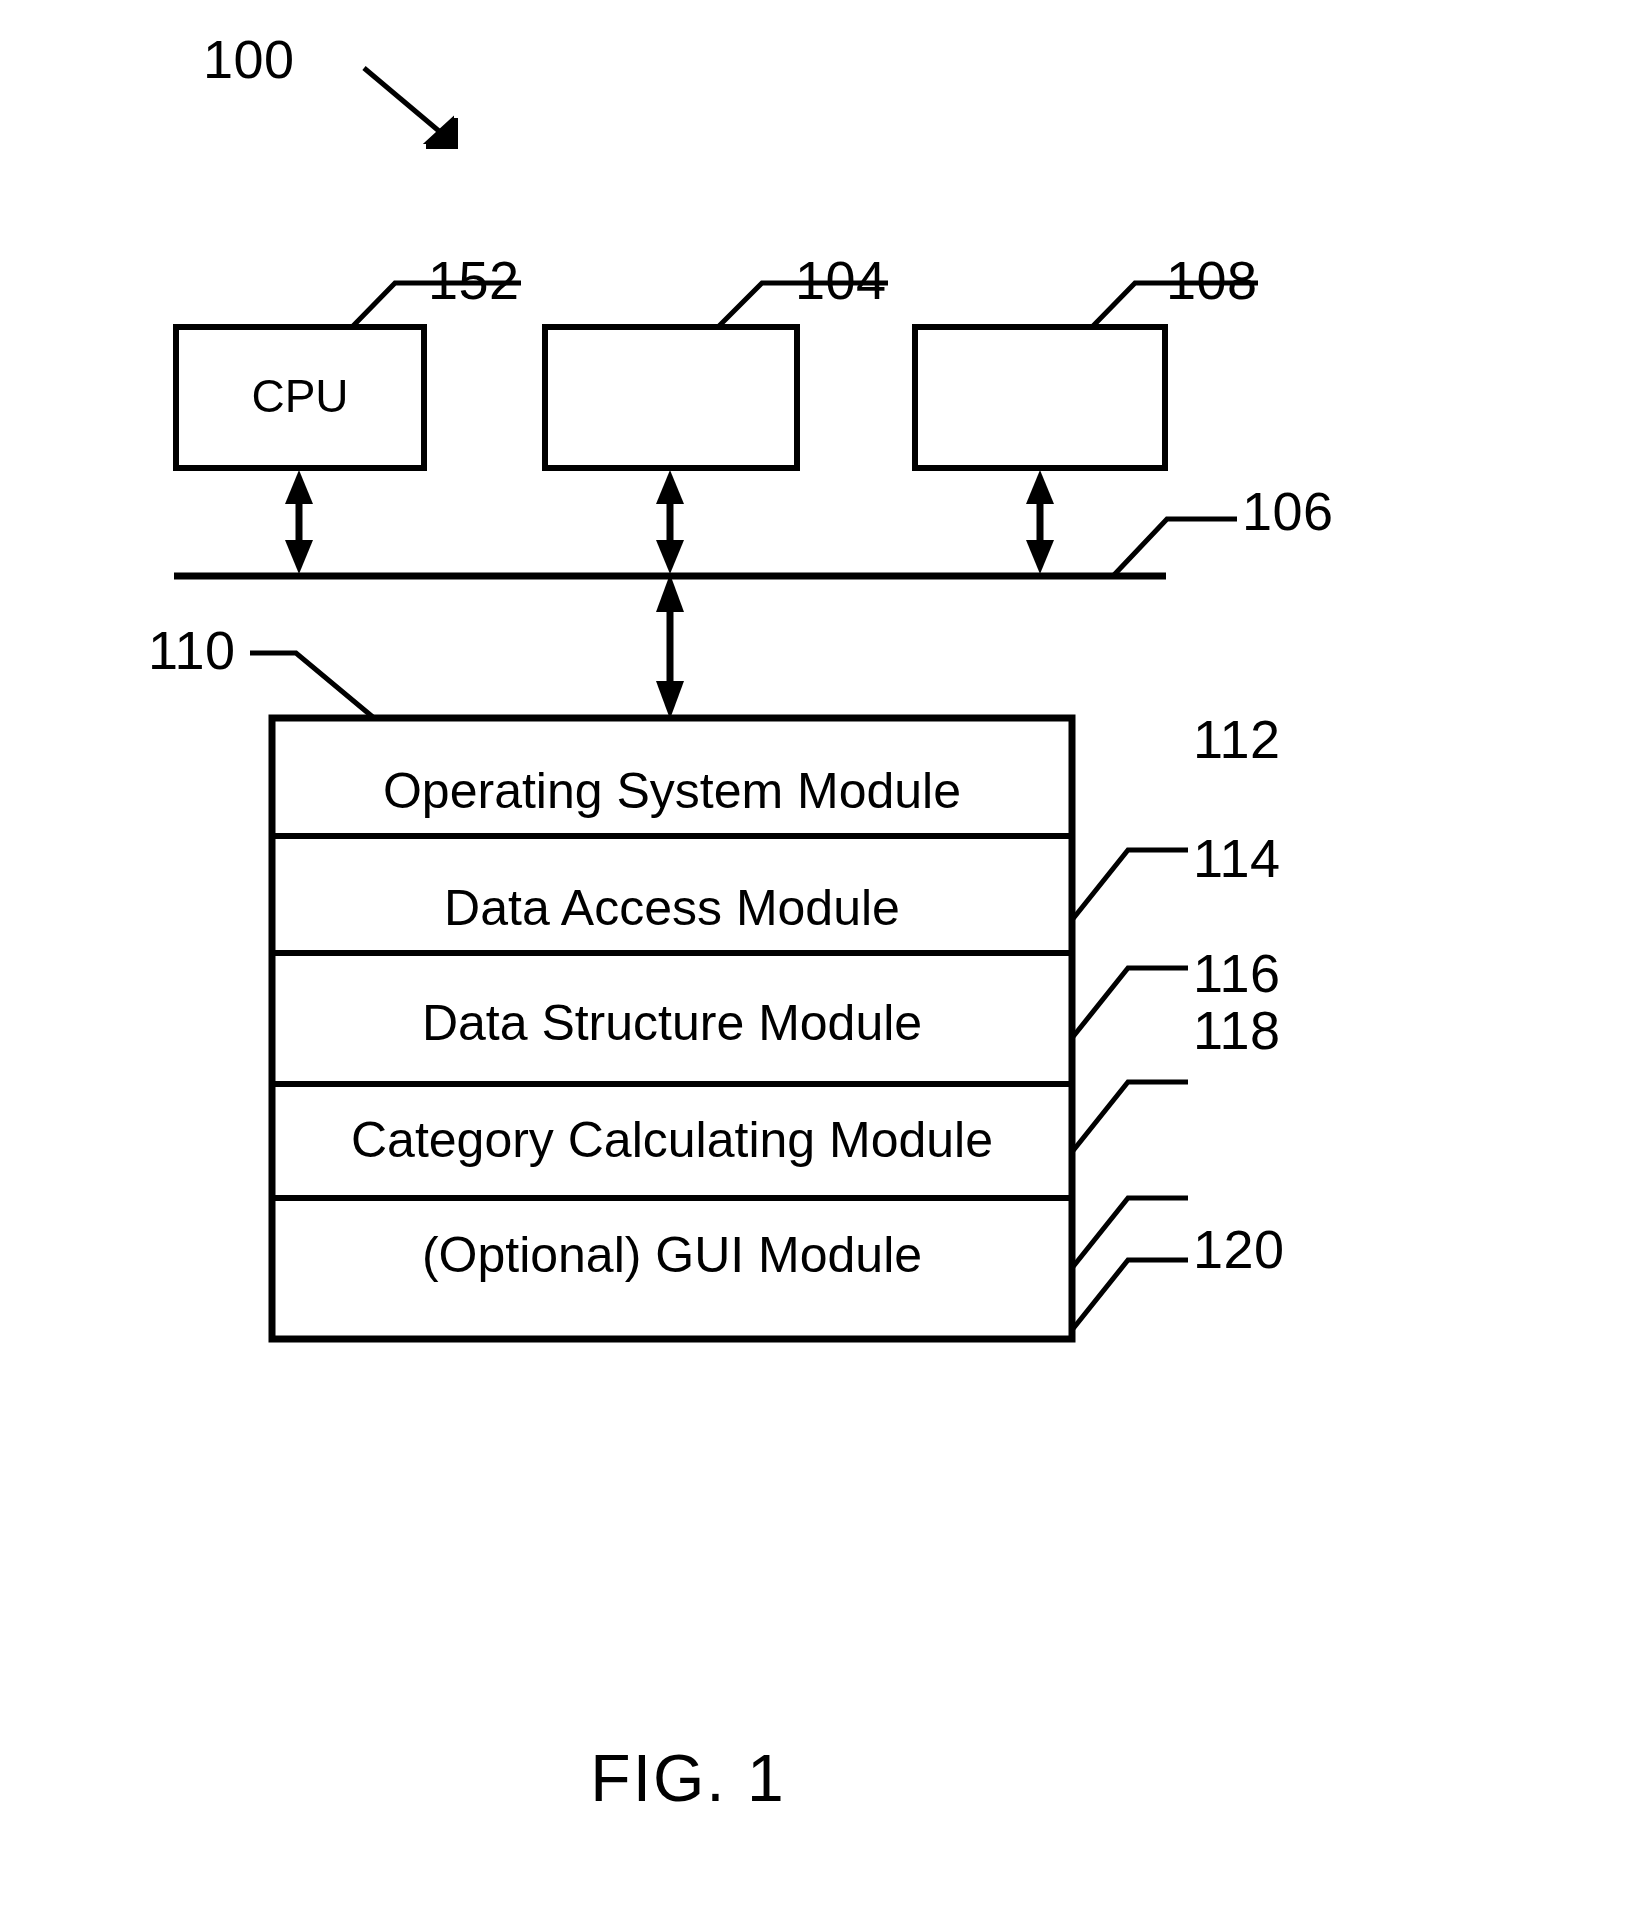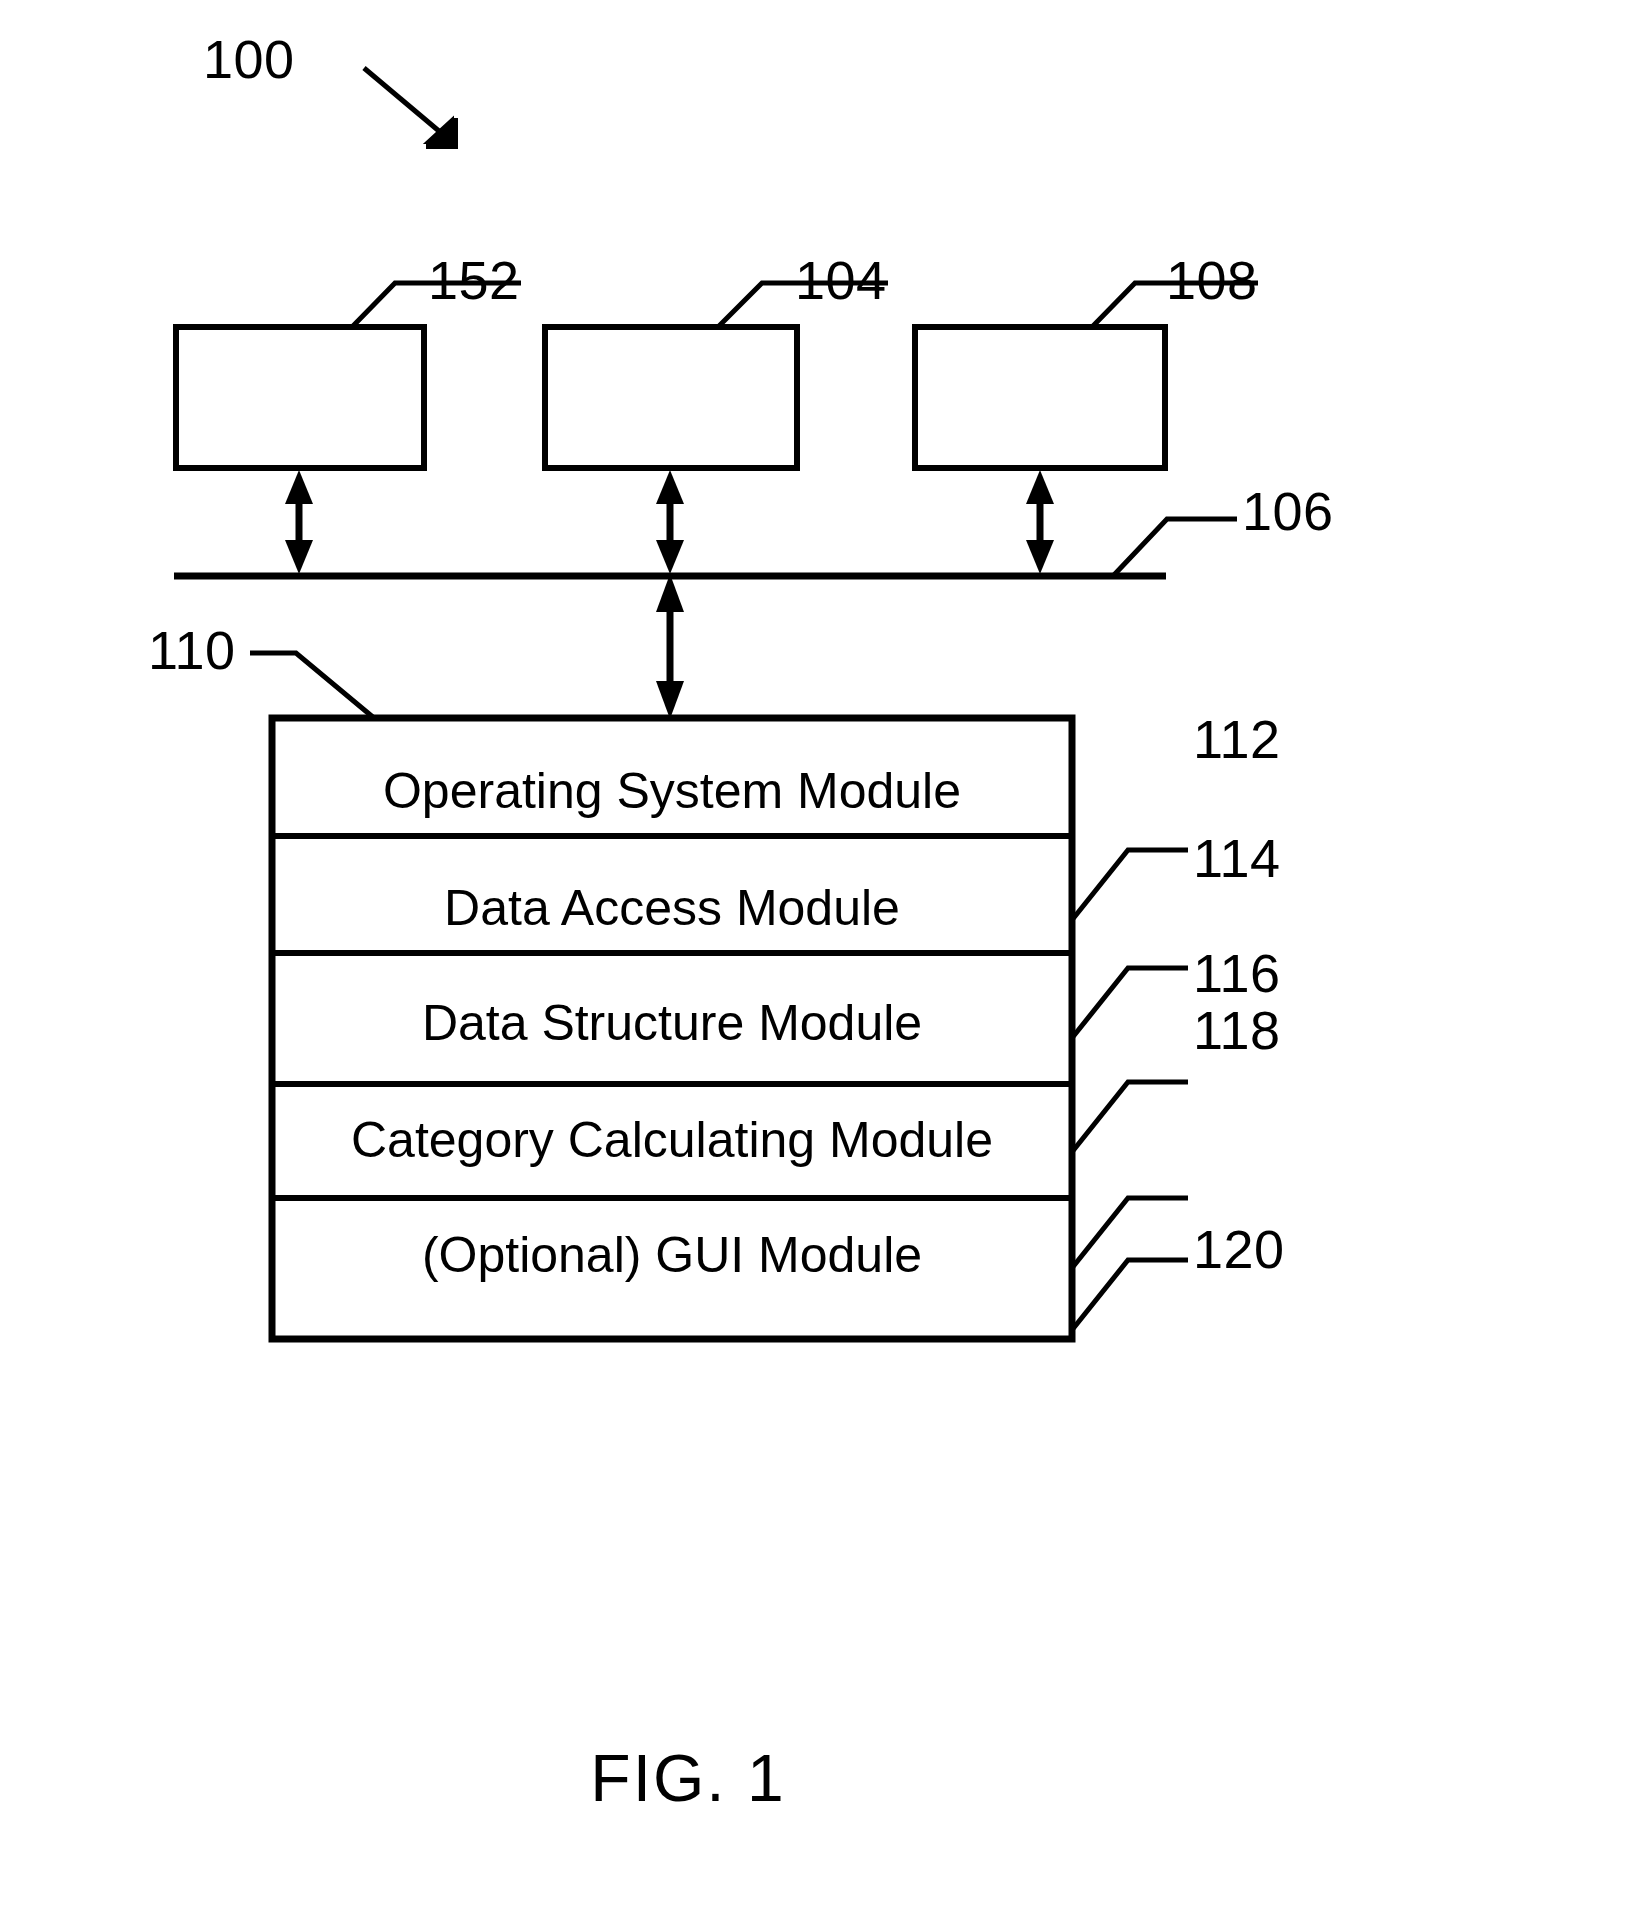--- a/index.html
+++ b/index.html
@@ -152,20 +152,21 @@
       <path d="M 1072 920 L 1128 850 L 1188 850" fill="none" stroke="#000" stroke-width="5"></path>
       <path d="M 1072 1038 L 1128 968 L 1188 968" fill="none" stroke="#000" stroke-width="5"></path>
       <path d="M 1072 1152 L 1128 1082 L 1188 1082" fill="none" stroke="#000" stroke-width="5"></path>
       <path d="M 1072 1268 L 1128 1198 L 1188 1198" fill="none" stroke="#000" stroke-width="5"></path>
       <path d="M 1072 1330 L 1128 1260 L 1188 1260" fill="none" stroke="#000" stroke-width="5"></path>
     </g>
   </svg>
 
   <div class="ref-num" style="left:203px; top:32px;">100</div>
 
+  <div class="box-label" style="left:176px; top:371px; width:248px;">CPU</div>
 
   <div class="ref-num" style="left:428px; top:253px;">152</div>
   <div class="ref-num" style="left:795px; top:253px;">104</div>
   <div class="ref-num" style="left:1166px; top:253px;">108</div>
 
   <div class="ref-num" style="left:1242px; top:484px;">106</div>
 
   <div class="ref-num" style="left:148px; top:623px;">110</div>
 
   <div style="position:absolute; left:272px; top:766px; width:800px;">

